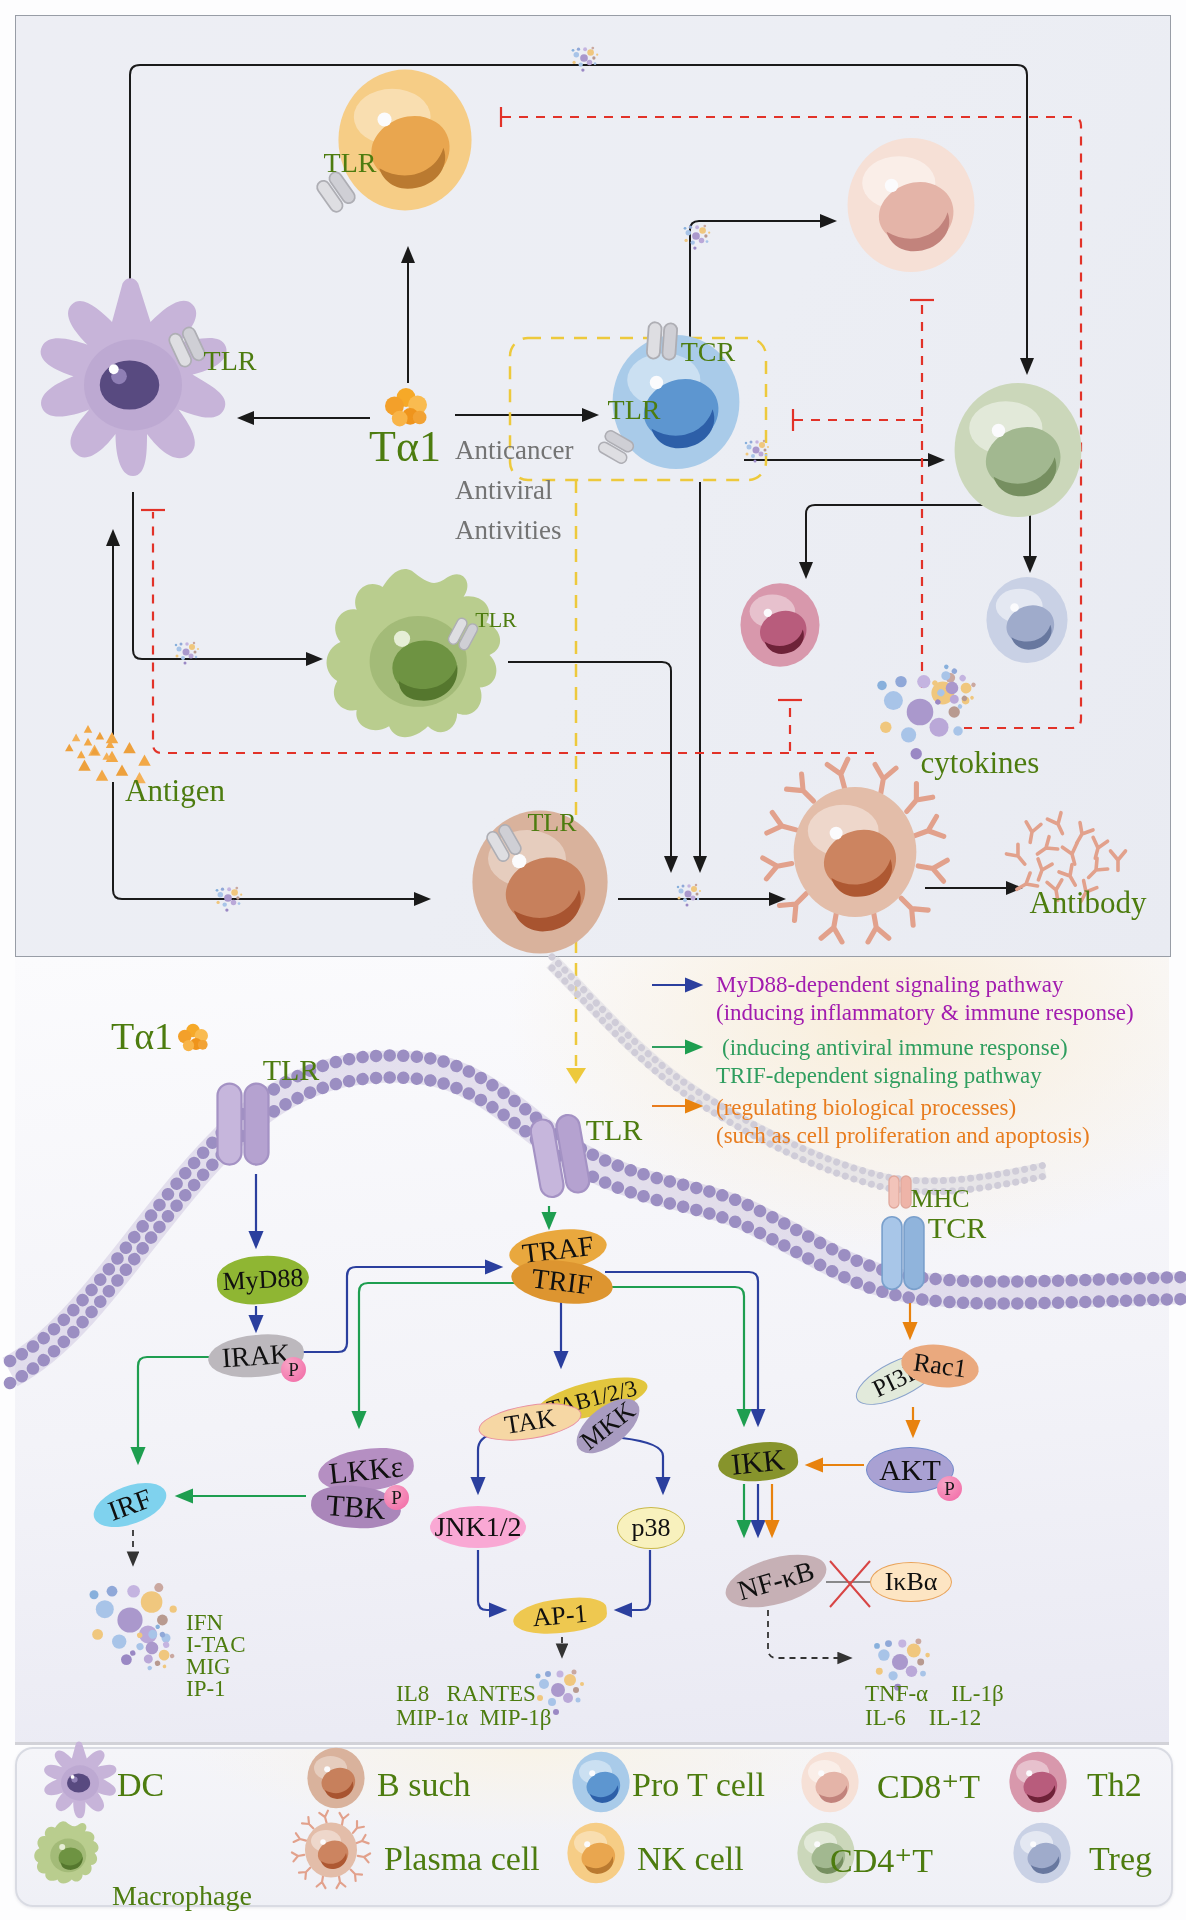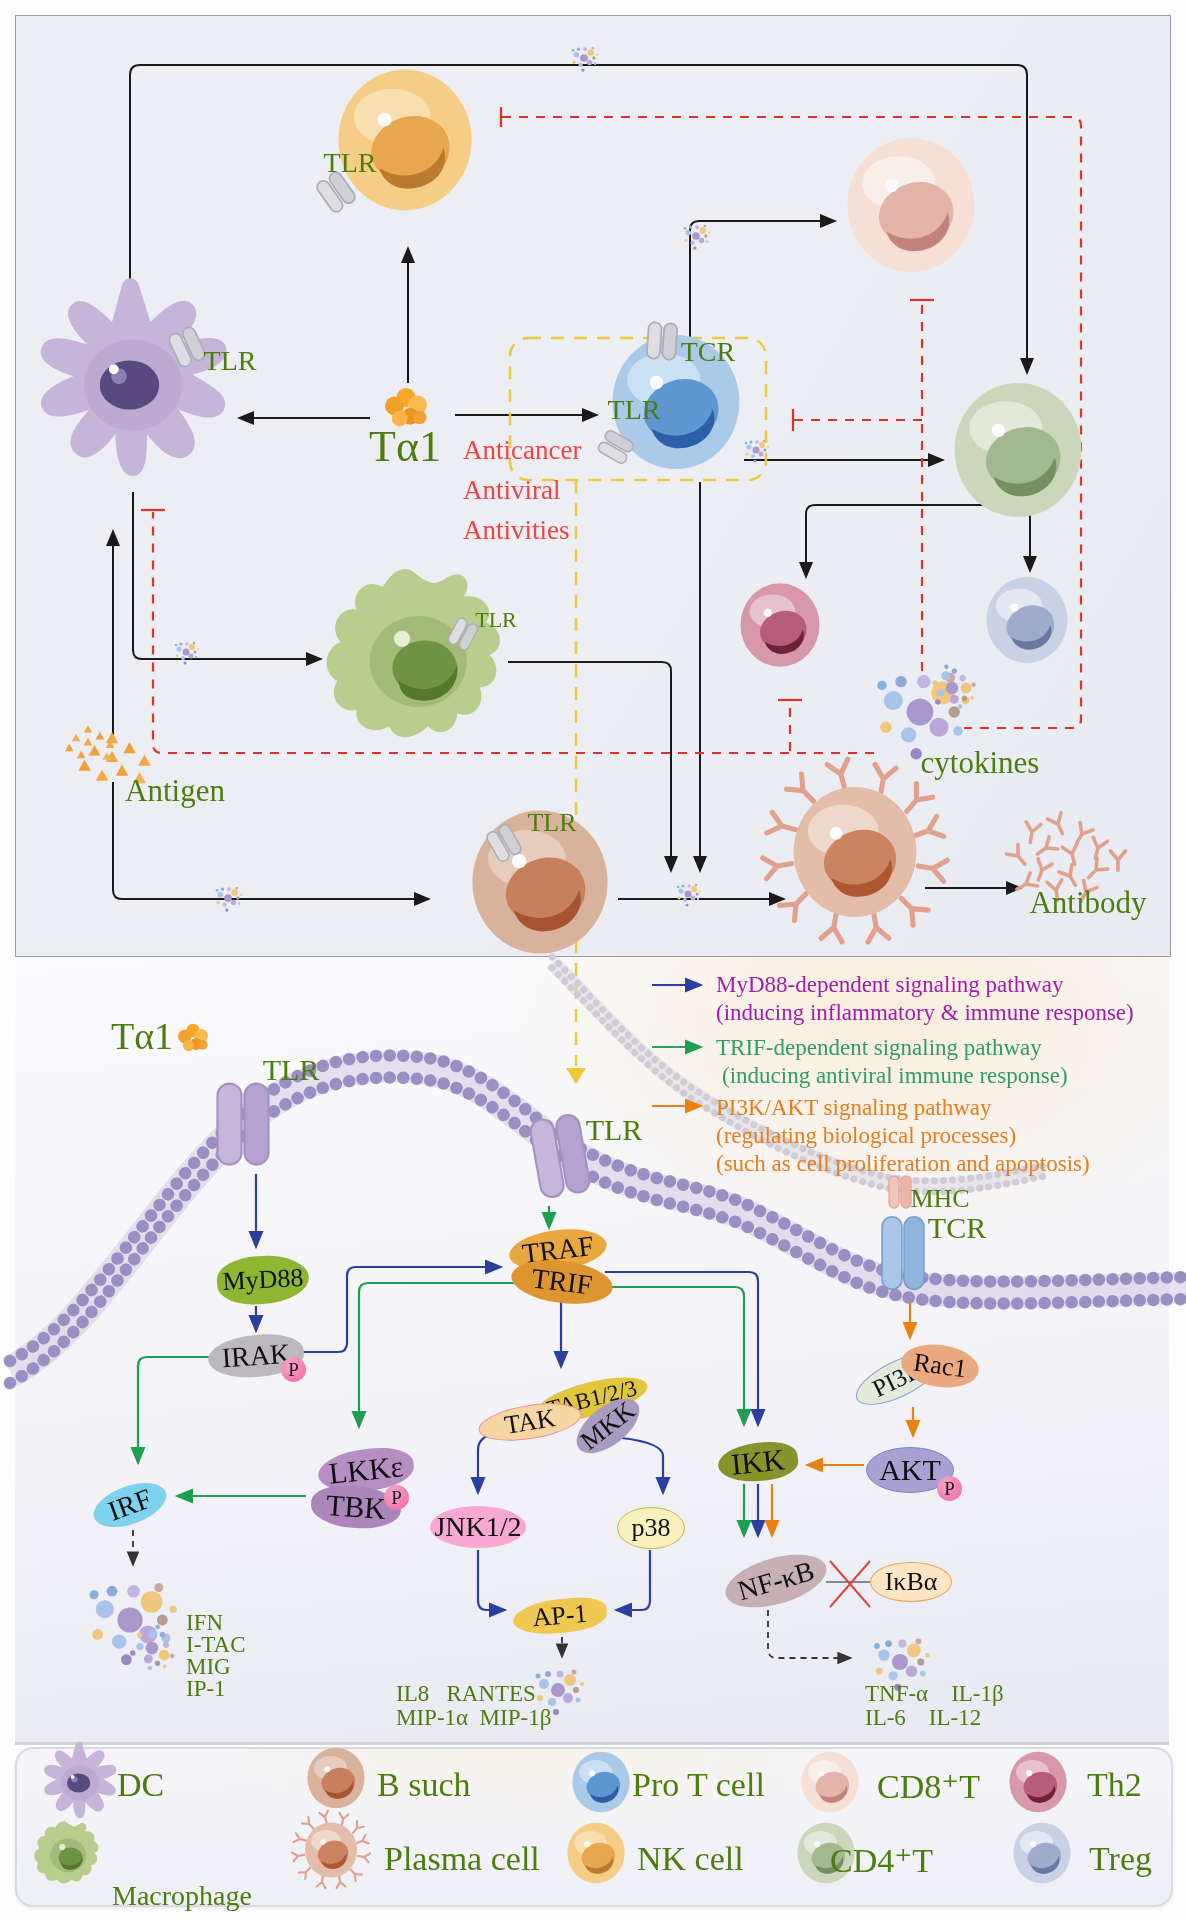--- a/index.html
+++ b/index.html
@@ -15,21 +15,21 @@
       linear-gradient(175deg,#fbfbfd 0%,#f3f3f8 55%,#e9e9f3 100%);
     border-bottom:3px solid #d2d2d8;}
   #panel-legend{left:15px;top:1747px;width:1154px;height:156px;
     background:radial-gradient(ellipse 500px 120px at 45% 0%, #f8f3e8 0%, rgba(248,243,232,0) 70%),
                linear-gradient(180deg,#f5f5f9,#eff0f6);
     border:2px solid #d9dbe3;border-radius:18px;box-shadow:0 1px 3px rgba(80,80,110,.12);}
   svg#art{position:absolute;left:0;top:0;z-index:2;pointer-events:none;}
   .lbl{position:absolute;z-index:3;color:#4d7c0f;white-space:nowrap;
        transform:translate(-50%,-50%);}
   .la{position:absolute;z-index:3;color:#4d7c0f;white-space:nowrap;} 
-  .gray{color:#ef4444;margin-left:8px;}
+  .gray{color:#737373;}
   .pre{white-space:pre;}
   .node{position:absolute;z-index:3;display:flex;align-items:center;justify-content:center;
         color:#101010;text-align:center;}
   .pchip{position:absolute;z-index:4;width:25px;height:25px;border-radius:50%;
          background:radial-gradient(circle at 35% 30%,#f8a5c6,#f166a4);
          display:flex;align-items:center;justify-content:center;
          font-size:19px;color:#1a1a1a;}
   .leg-line{line-height:28px;font-size:23px;}
 </style>
 </head>
@@ -434,25 +434,24 @@
   <div class="lbl" style="left:291px;top:1070px;font-size:30px">TLR</div>
   <div class="lbl" style="left:614px;top:1130px;font-size:30px">TLR</div>
   <div class="lbl" style="left:940px;top:1199px;font-size:26px">MHC</div>
   <div class="lbl" style="left:957px;top:1228px;font-size:30px">TCR</div>
 
   <div class="la" style="left:716px;top:971px;color:#a21caf">
     <div class="leg-line">MyD88-dependent signaling pathway</div>
     <div class="leg-line">(inducing inflammatory &amp; immune response)</div>
   </div>
   <div class="la" style="left:716px;top:1034px;color:#2f9e5f">
+    <div class="leg-line" style="padding-left:6px">(inducing antiviral immune response)</div>
     <div class="leg-line">TRIF-dependent signaling pathway</div>
-    <div class="leg-line" style="padding-left:6px">(inducing antiviral immune response)</div>
   </div>
   <div class="la" style="left:716px;top:1094px;color:#e87c1e">
-    <div class="leg-line">PI3K/AKT signaling pathway</div>
     <div class="leg-line">(regulating biological processes)</div>
     <div class="leg-line">(such as cell proliferation and apoptosis)</div>
   </div>
 
   <div class="node" style="left:263px;top:1280px;width:92px;height:48px;font-size:26px;background:#8fb633;border-radius:48% 52% 55% 45%;transform:translate(-50%,-50%) rotate(-3deg)">
       <span>MyD88</span>
     </div>
   <div class="node" style="left:256px;top:1356px;width:96px;height:42px;font-size:28px;background:#bcb8bd;border-radius:55% 45% 50% 50%;transform:translate(-50%,-50%) rotate(-4deg)">
       <span>IRAK</span>
     </div>

